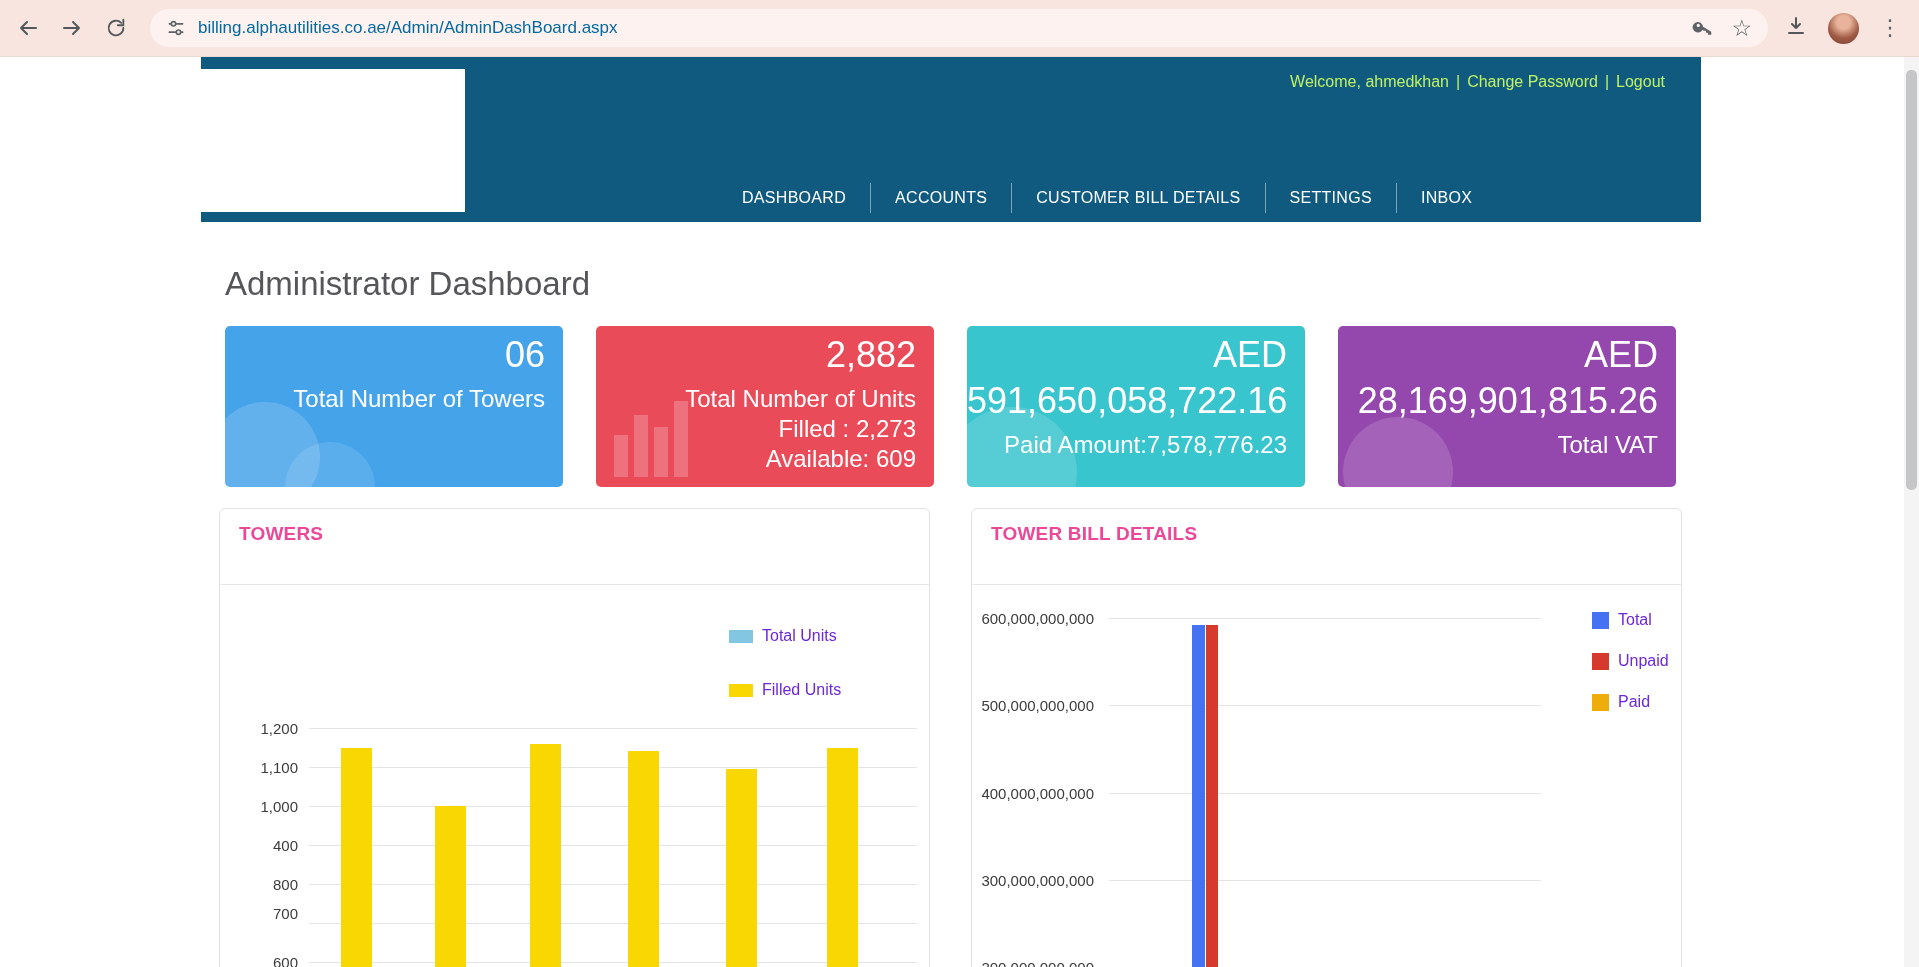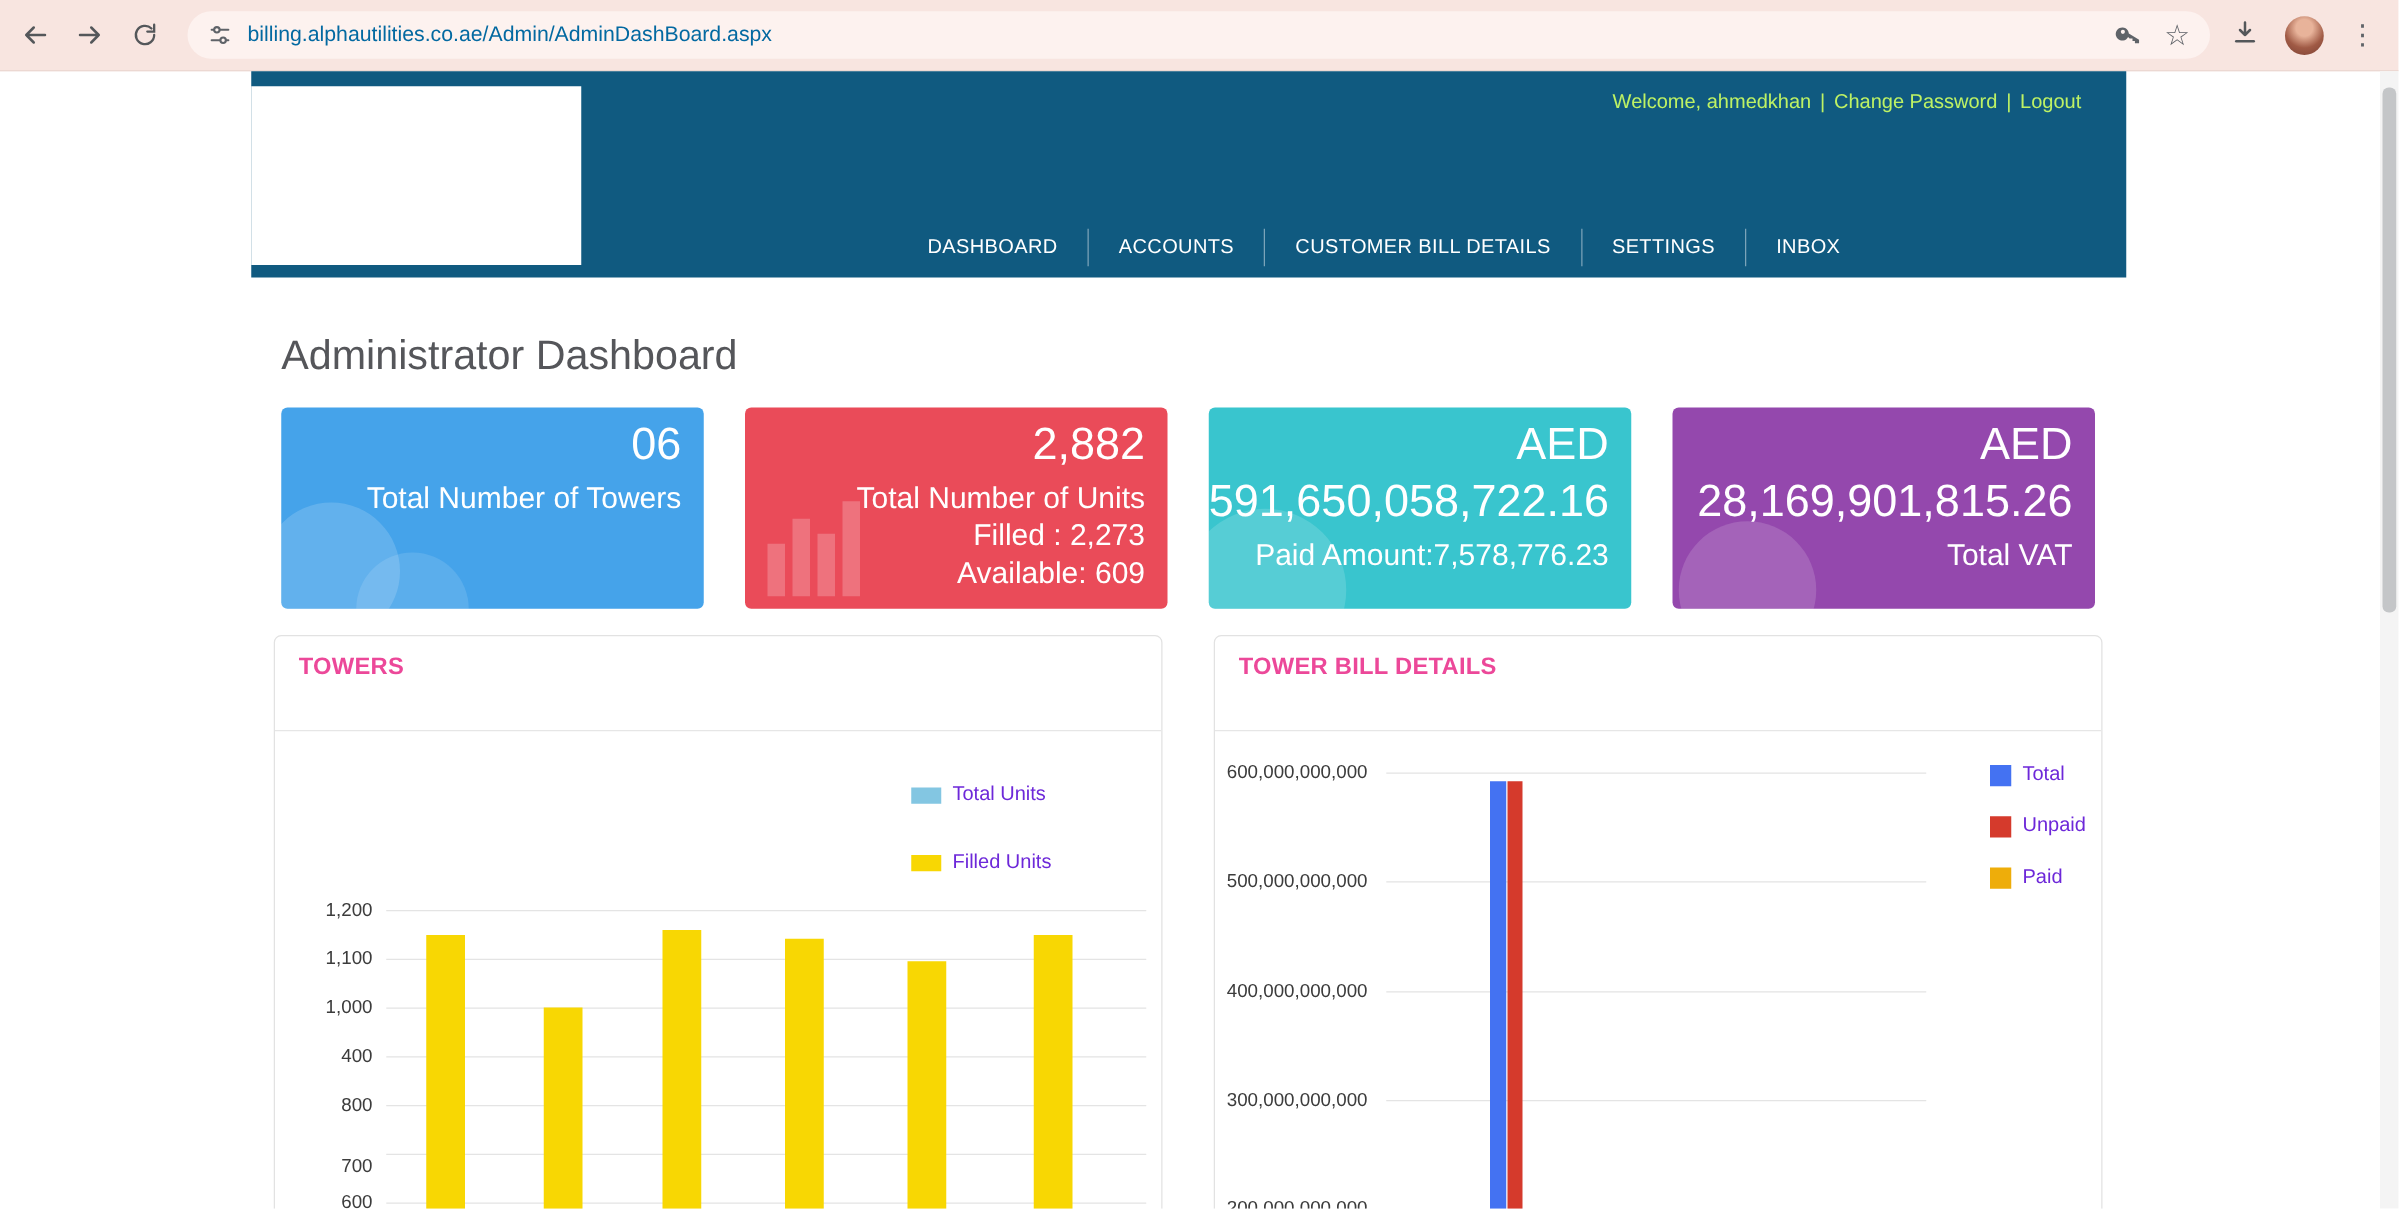--- a/index.html
+++ b/index.html
@@ -206,21 +206,21 @@
         <div class="tick-label" style="left: 0px; width: 78px; top: 219px;">1,200</div>
         <div class="gridline" style="left: 89px; width: 608px; top: 258px;"></div>
         <div class="tick-label" style="left: 0px; width: 78px; top: 258px;">1,100</div>
         <div class="gridline" style="left: 89px; width: 608px; top: 297px;"></div>
         <div class="tick-label" style="left: 0px; width: 78px; top: 297px;">1,000</div>
         <div class="gridline" style="left: 89px; width: 608px; top: 336px;"></div>
         <div class="tick-label" style="left: 0px; width: 78px; top: 336px;">400</div>
         <div class="gridline" style="left: 89px; width: 608px; top: 375px;"></div>
         <div class="tick-label" style="left: 0px; width: 78px; top: 375px;">800</div>
         <div class="gridline" style="left: 89px; width: 608px; top: 414px;"></div>
-        <div class="tick-label" style="left: 0px; width: 78px; top: 424px;">700</div>
+        <div class="tick-label" style="left: 0px; width: 78px; top: 404px;">700</div>
         <div class="gridline" style="left: 89px; width: 608px; top: 453px;"></div>
         <div class="tick-label" style="left: 0px; width: 78px; top: 453px;">600</div>
         <div class="bar" style="left: 121px; top: 238.5px; width: 31px; height: 321.5px; background: rgb(248, 215, 3);"></div>
         <div class="bar" style="left: 215px; top: 297px; width: 31px; height: 263px; background: rgb(248, 215, 3);"></div>
         <div class="bar" style="left: 310px; top: 234.6px; width: 31px; height: 325.4px; background: rgb(248, 215, 3);"></div>
         <div class="bar" style="left: 408px; top: 242.4px; width: 31px; height: 317.6px; background: rgb(248, 215, 3);"></div>
         <div class="bar" style="left: 506px; top: 259.95px; width: 31px; height: 300.05px; background: rgb(248, 215, 3);"></div>
         <div class="bar" style="left: 607px; top: 238.5px; width: 31px; height: 321.5px; background: rgb(248, 215, 3);"></div>
       </div>
     <div class="legend" id="towers-legend">

